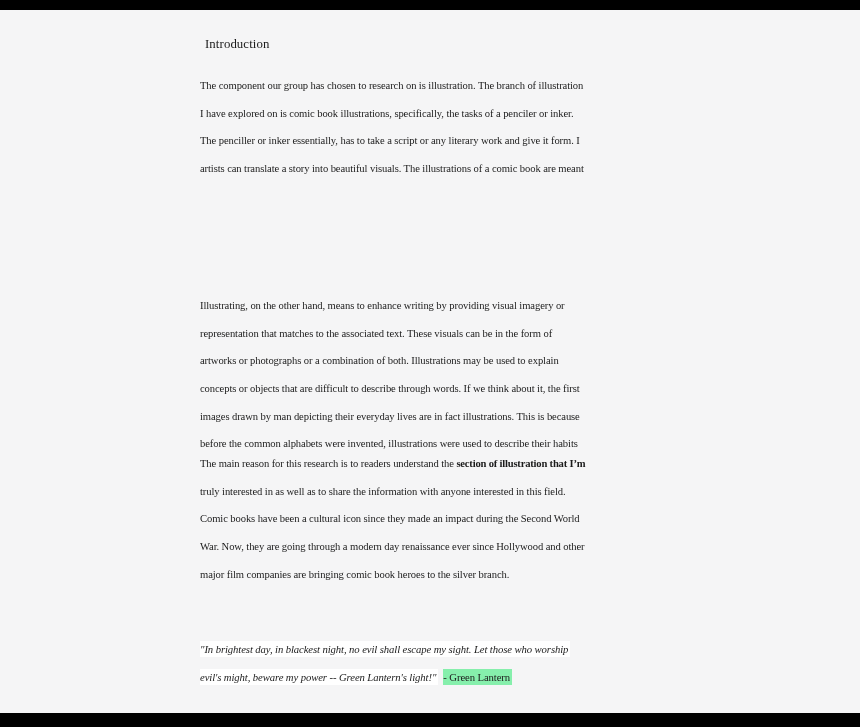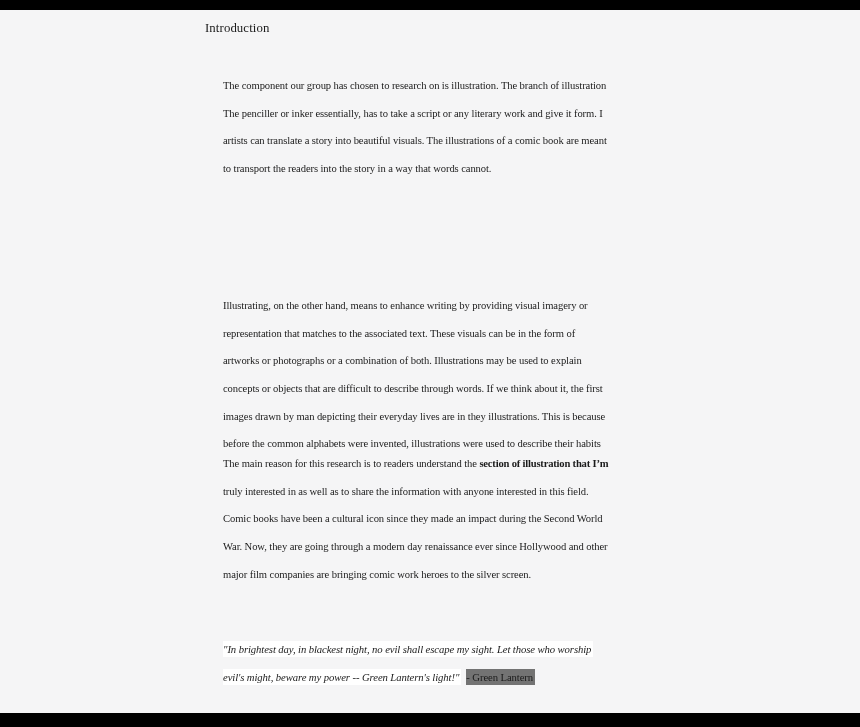--- a/index.html
+++ b/index.html
@@ -16,28 +16,28 @@
     position: absolute;
     left: 0;
     width: 860px;
     background: #000000;
   }
   .bar-top { top: 0; height: 10px; }
   .bar-bottom { bottom: 0; height: 14px; }
   .heading {
     position: absolute;
     left: 205px;
-    top: 20px;
+    top: 36px;
     font-size: 12.8px;
     line-height: 16px;
     letter-spacing: 0.1px;
   }
   .para {
     position: absolute;
-    left: 223px;
+    left: 200px;
     width: 480px;
     white-space: nowrap;
   }
   .para .line {
     height: 27.65px;
     line-height: 27.65px;
     font-size: 10.6px;
     letter-spacing: -0.1px;
   }
   .p1 { top: 72px; }
@@ -49,56 +49,56 @@
     letter-spacing: -0.2px;
   }
   .quote .line { font-size: 10.7px; }
   .hl {
     background: #ffffff;
     padding: 2px 2px 2px 0;
     font-style: italic;
   }
   .attr {
     font-style: normal;
-    background: #737373;
+    background: #86efac;
     padding: 2px 2px 2px 0;
     margin-left: 5px;
   }
 </style>
 </head>
 <body>
 
 <div class="page">
 
   <div class="bar bar-top"></div>
 
   <div class="heading">Introduction</div>
 
   <div class="para p1">
     <div class="line">The component our group has chosen to research on is illustration. The branch of illustration</div>
+    <div class="line">I have explored on is comic book illustrations, specifically, the tasks of a penciler or inker.</div>
     <div class="line">The penciller or inker essentially, has to take a script or any literary work and give it form. I</div>
     <div class="line">artists can translate a story into beautiful visuals. The illustrations of a comic book are meant</div>
-    <div class="line">to transport the readers into the story in a way that words cannot.</div>
   </div>
 
   <div class="para p2">
     <div class="line">Illustrating, on the other hand, means to enhance writing by providing visual imagery or</div>
     <div class="line">representation that matches to the associated text. These visuals can be in the form of</div>
     <div class="line">artworks or photographs or a combination of both. Illustrations may be used to explain</div>
     <div class="line">concepts or objects that are difficult to describe through words. If we think about it, the first</div>
-    <div class="line">images drawn by man depicting their everyday lives are in they illustrations. This is because</div>
+    <div class="line">images drawn by man depicting their everyday lives are in fact illustrations. This is because</div>
     <div class="line">before the common alphabets were invented, illustrations were used to describe their habits</div>
   </div>
 
   <div class="para p3">
     <div class="line"><span>The main reason for this research is to readers understand the </span><span class="emph">section of illustration that I’m</span></div>
     <div class="line">truly interested in as well as to share the information with anyone interested in this field.</div>
     <div class="line">Comic books have been a cultural icon since they made an impact during the Second World</div>
     <div class="line">War. Now, they are going through a modern day renaissance ever since Hollywood and other</div>
-    <div class="line">major film companies are bringing comic work heroes to the silver screen.</div>
+    <div class="line">major film companies are bringing comic book heroes to the silver branch.</div>
   </div>
 
   <div class="para quote">
     <div class="line"><span class="hl">"In brightest day, in blackest night, no evil shall escape my sight. Let those who worship</span></div>
     <div class="line"><span class="hl">evil's might, beware my power -- Green Lantern's light!"</span><span class="attr">- Green Lantern</span></div>
   </div>
 
   <div class="bar bar-bottom"></div>
 
 </div>

